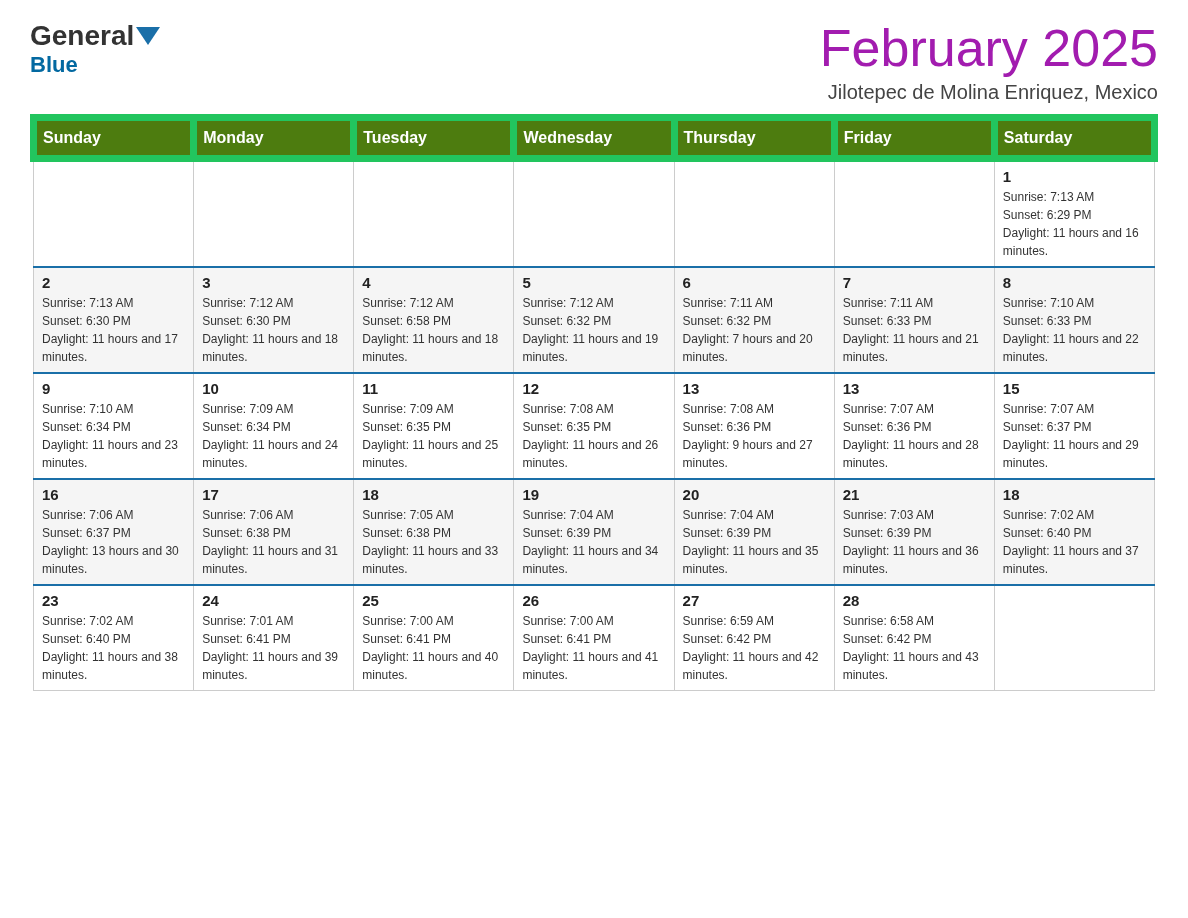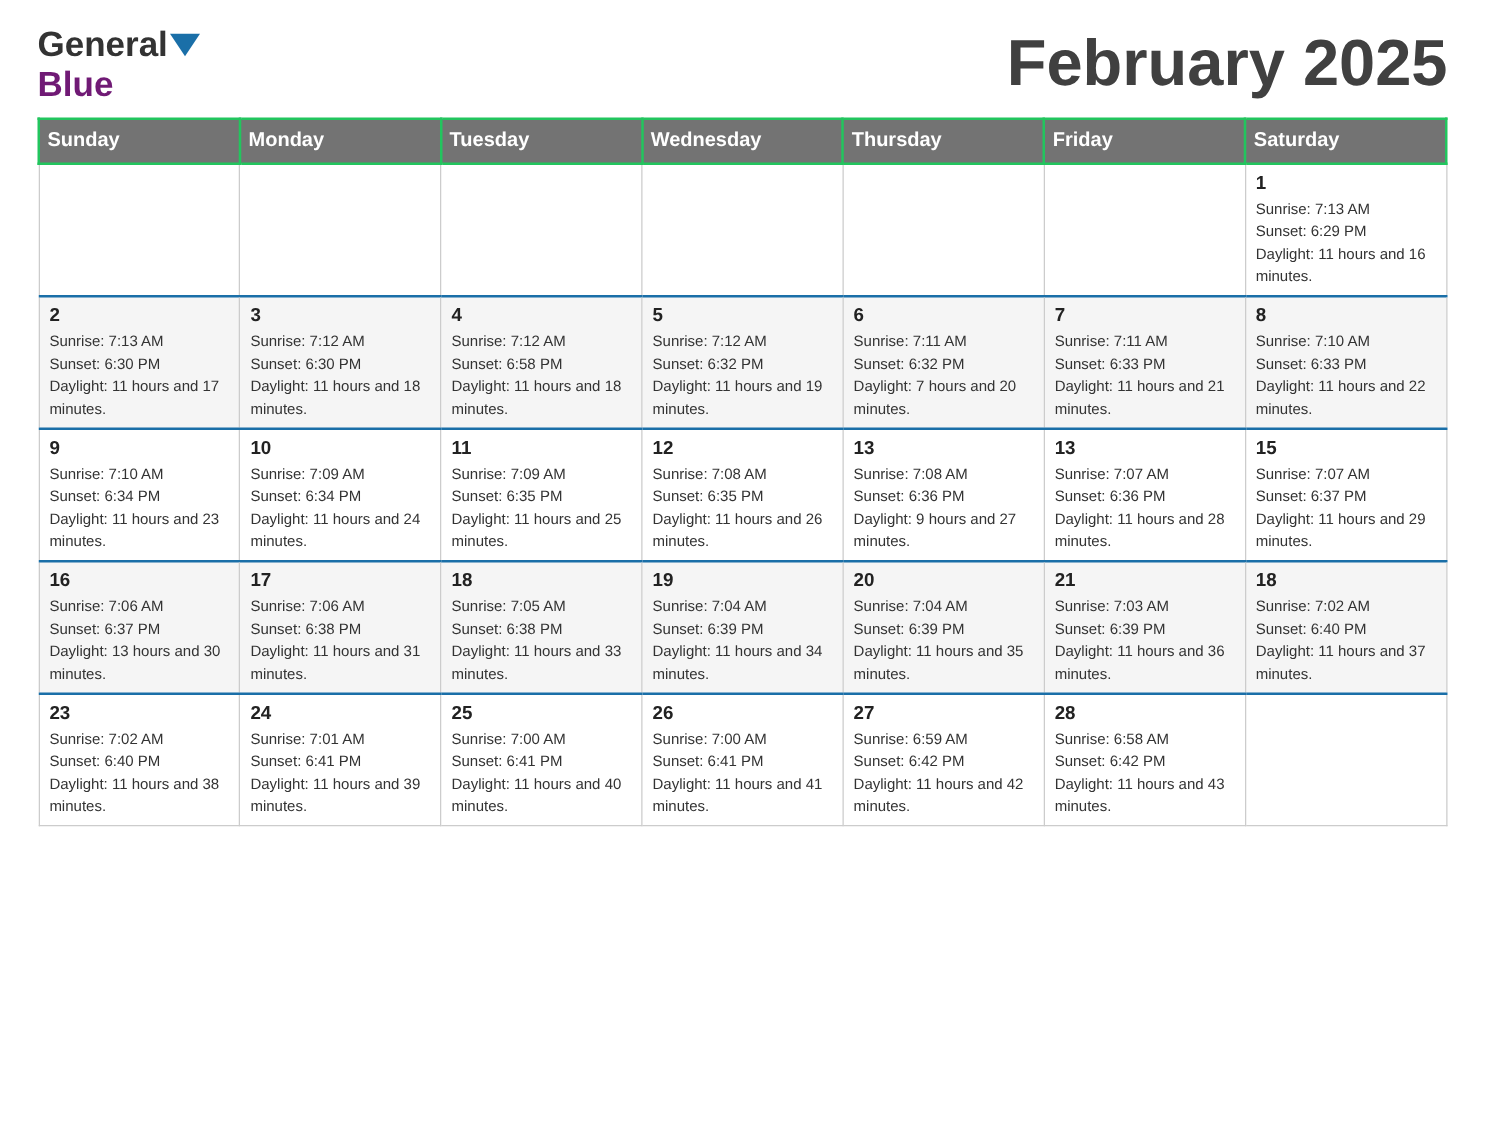--- a/index.html
+++ b/index.html
@@ -6,21 +6,21 @@
     body {
       font-family: Arial, sans-serif;
       background: #fff;
       width: 1188px;
       min-height: 918px;
       padding: 20px 30px;
     }
     .header {
       display: flex;
       justify-content: space-between;
-      align-items: center;
+      align-items: flex-start;
       margin-bottom: 10px;
     }
     .logo {
       display: flex;
       flex-direction: column;
       align-items: flex-start;
     }
     .logo-text {
       font-size: 28px;
       font-weight: bold;
@@ -33,51 +33,51 @@
       display: inline-block;
       width: 0;
       height: 0;
       border-left: 12px solid transparent;
       border-right: 12px solid transparent;
       border-top: 18px solid #1a6fa8;
       margin: 0 2px;
       vertical-align: middle;
     }
     .logo-blue {
-      color: #701a75;
-      font-size: 28px;
+      color: #0369a1;
+      font-size: 22px;
       font-weight: bold;
     }
     .title-section {
       text-align: right;
     }
     .month-title {
       font-size: 52px;
-      font-weight: bold;
-      color: #404040;
+      font-weight: normal;
+      color: #a21caf;
       line-height: 1.1;
     }
     .location {
       font-size: 20px;
       color: #444;
       margin-top: 4px;
     }
     .calendar {
       width: 100%;
       border-collapse: collapse;
       margin-top: 6px;
     }
     .calendar th {
-      background-color: #737373;
+      background-color: #4d7c0f;
       color: #fff;
       font-size: 16px;
       font-weight: bold;
       padding: 8px 6px;
       text-align: left;
-      border: 2px solid #22c55e;
+      border: 7px solid #22c55e;
     }
     .calendar td {
       vertical-align: top;
       border: 1px solid #ccc;
       padding: 6px 8px;
       width: calc(100% / 7);
       min-height: 110px;
       font-size: 12px;
       color: #333;
       background: #fff;
@@ -115,20 +115,21 @@
     <div class="logo-text">
       <span class="logo-general">General</span>
       <span class="logo-triangle"></span>
     </div>
     <div>
       <span class="logo-blue">Blue</span>
     </div>
   </div>
   <div class="title-section">
     <div class="month-title">February 2025</div>
+    <div class="location">Jilotepec de Molina Enriquez, Mexico</div>
   </div>
 </div>
 
 <table class="calendar">
   <thead>
     <tr>
       <th>Sunday</th>
       <th>Monday</th>
       <th>Tuesday</th>
       <th>Wednesday</th>

